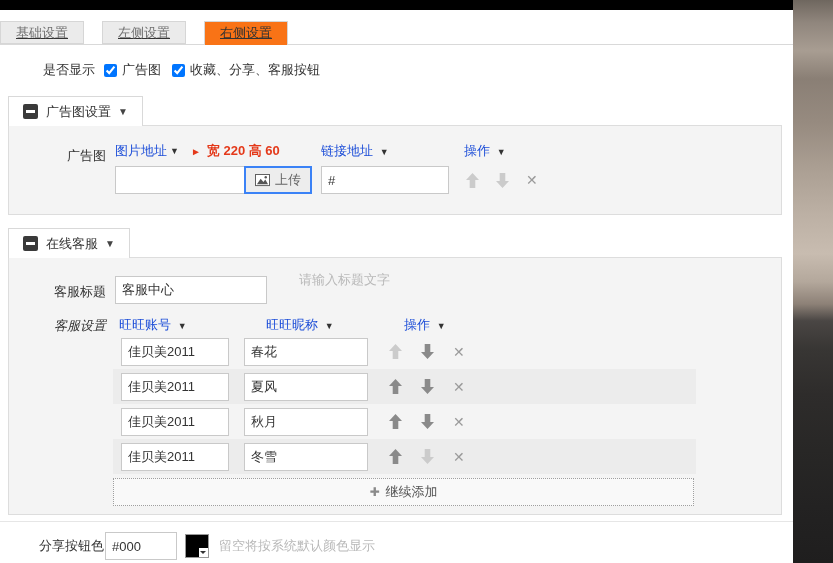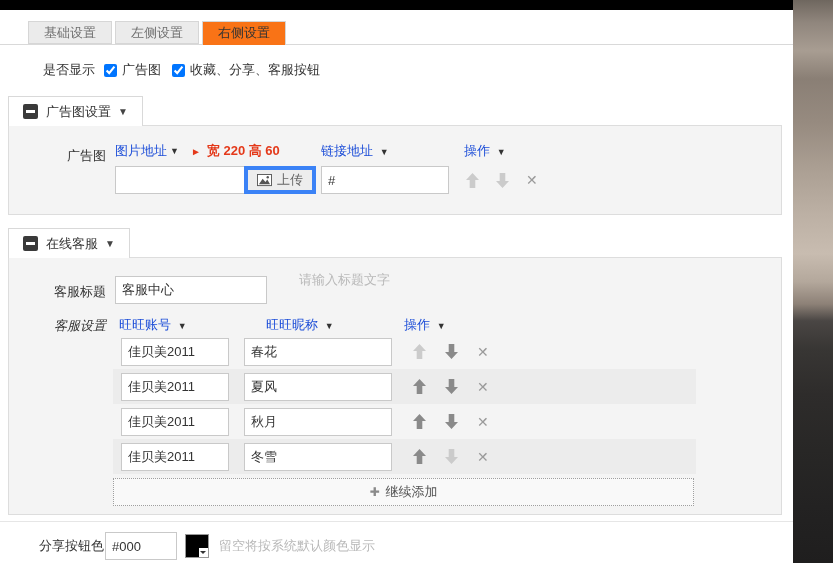--- a/index.html
+++ b/index.html
@@ -8,21 +8,21 @@
 
   
   .topbar{position:absolute;left:0;top:0;width:793px;height:10px;background:#000;}
   .photo{position:absolute;left:793px;top:0;width:40px;height:563px;
          background:linear-gradient(180deg,#6f675f 0%,#90867d 4%,#a89d92 9%,#8a7f75 14%,
            #978b80 22%,#ab9f93 30%,#bcb0a4 38%,#c8bcb0 45%,#b4a89c 50%,#8d8177 54%,
            #4a4644 57%,#383634 62%,#2e2c2b 70%,#282726 80%,#232222 90%,#1f1e1e 100%);}
 
   
   .tabbar{position:absolute;left:0;top:21px;width:793px;height:24px;box-sizing:border-box;
-          border-bottom:1px solid #d9d9d9;padding-left:28px;display:flex;gap:3px;}
+          border-bottom:1px solid #d9d9d9;padding-left:0;display:flex;gap:18px;text-decoration:underline;}
   .tab{box-sizing:border-box;height:23px;line-height:21px;padding:0 15px;background:#ebebeb;
        border:1px solid #d6d6d6;color:#6f6f6f;cursor:pointer;white-space:nowrap;}
   .tab.active{background:#f97316;color:#333;height:24px;border-bottom:0;position:relative;z-index:2;}
 
   
   .chkrow{position:absolute;left:43px;top:60px;height:20px;display:flex;align-items:center;}
   .chkrow .rowlabel{margin-right:9px;}
   .chkopt{display:flex;align-items:center;margin-right:11px;}
   .chkopt input{width:13px;height:13px;margin:0 5px 0 0;}
 
@@ -52,21 +52,21 @@
 
   
   .ad-label{position:absolute;left:0;top:21px;width:97px;text-align:right;}
   .ad-h1{position:absolute;left:106px;top:16px;display:flex;align-items:center;white-space:nowrap;}
   .size-hint{margin-left:12px;color:#e4391a;font-weight:bold;display:flex;align-items:center;}
   .size-arrow{font-size:10px;margin-right:6px;}
   .ad-h2{position:absolute;left:312px;top:16px;}
   .ad-h3{position:absolute;left:455px;top:16px;}
   .ad-inputwrap{position:absolute;left:106px;top:40px;display:flex;}
   .ad-inputwrap input{width:130px;}
-  .upload-btn{height:28px;box-sizing:border-box;border:4px solid #3b82f6;margin-left:-1px;
+  .upload-btn{height:28px;box-sizing:border-box;border:2px solid #3b82f6;margin-left:-1px;
        background:#ededed;display:flex;align-items:center;padding:0 9px;color:#666;cursor:pointer;}
   .upload-btn svg{margin-right:5px;}
   .link-inputwrap{position:absolute;left:312px;top:40px;}
   .link-inputwrap input{width:128px;}
   .ops{display:flex;align-items:center;}
   .ad-ops{position:absolute;left:457px;top:40px;height:28px;gap:17px;}
 
   .arr{width:13px;height:15px;color:#8a8a8a;cursor:pointer;flex:none;}
   .arr svg{display:block;}
   .arr.down svg{transform:rotate(180deg);}
@@ -79,21 +79,21 @@
   .cs-subject-inputwrap input{width:152px;}
   .cs-subject-hint{position:absolute;left:290px;top:13px;color:#b9b9b9;}
   .cs-settings-label{position:absolute;left:0;top:59px;width:97px;text-align:right;font-style:italic;}
   .cs-table{position:absolute;left:104px;top:54px;width:583px;}
   .cs-thead{height:22px;display:flex;align-items:flex-end;}
   .th-account{margin-left:6px;width:147px;}
   .th-nick{width:138px;}
   .cs-row{height:35px;display:flex;align-items:center;}
   .cs-row.stripe{background:#ececec;}
   .cs-row .acct{margin-left:8px;width:108px;}
-  .cs-row .nick{margin-left:15px;width:148px;}
+  .cs-row .nick{margin-left:15px;width:124px;}
   .cs-row .ops{margin-left:21px;gap:19px;}
   .add-btn{margin-top:4px;width:581px;height:28px;box-sizing:border-box;border:1px dotted #9f9f9f;
        background:#f9f9f9;display:flex;align-items:center;justify-content:center;color:#555;
        cursor:pointer;}
   .add-plus{color:#8a8a8a;font-size:12px;margin-right:6px;}
 
   
   .separator{position:absolute;left:0;top:521px;width:793px;border-top:1px solid #e6e6e6;}
   .share-row{position:absolute;left:0;top:532px;display:flex;align-items:center;}
   .share-label{width:104px;text-align:right;margin-right:1px;}

